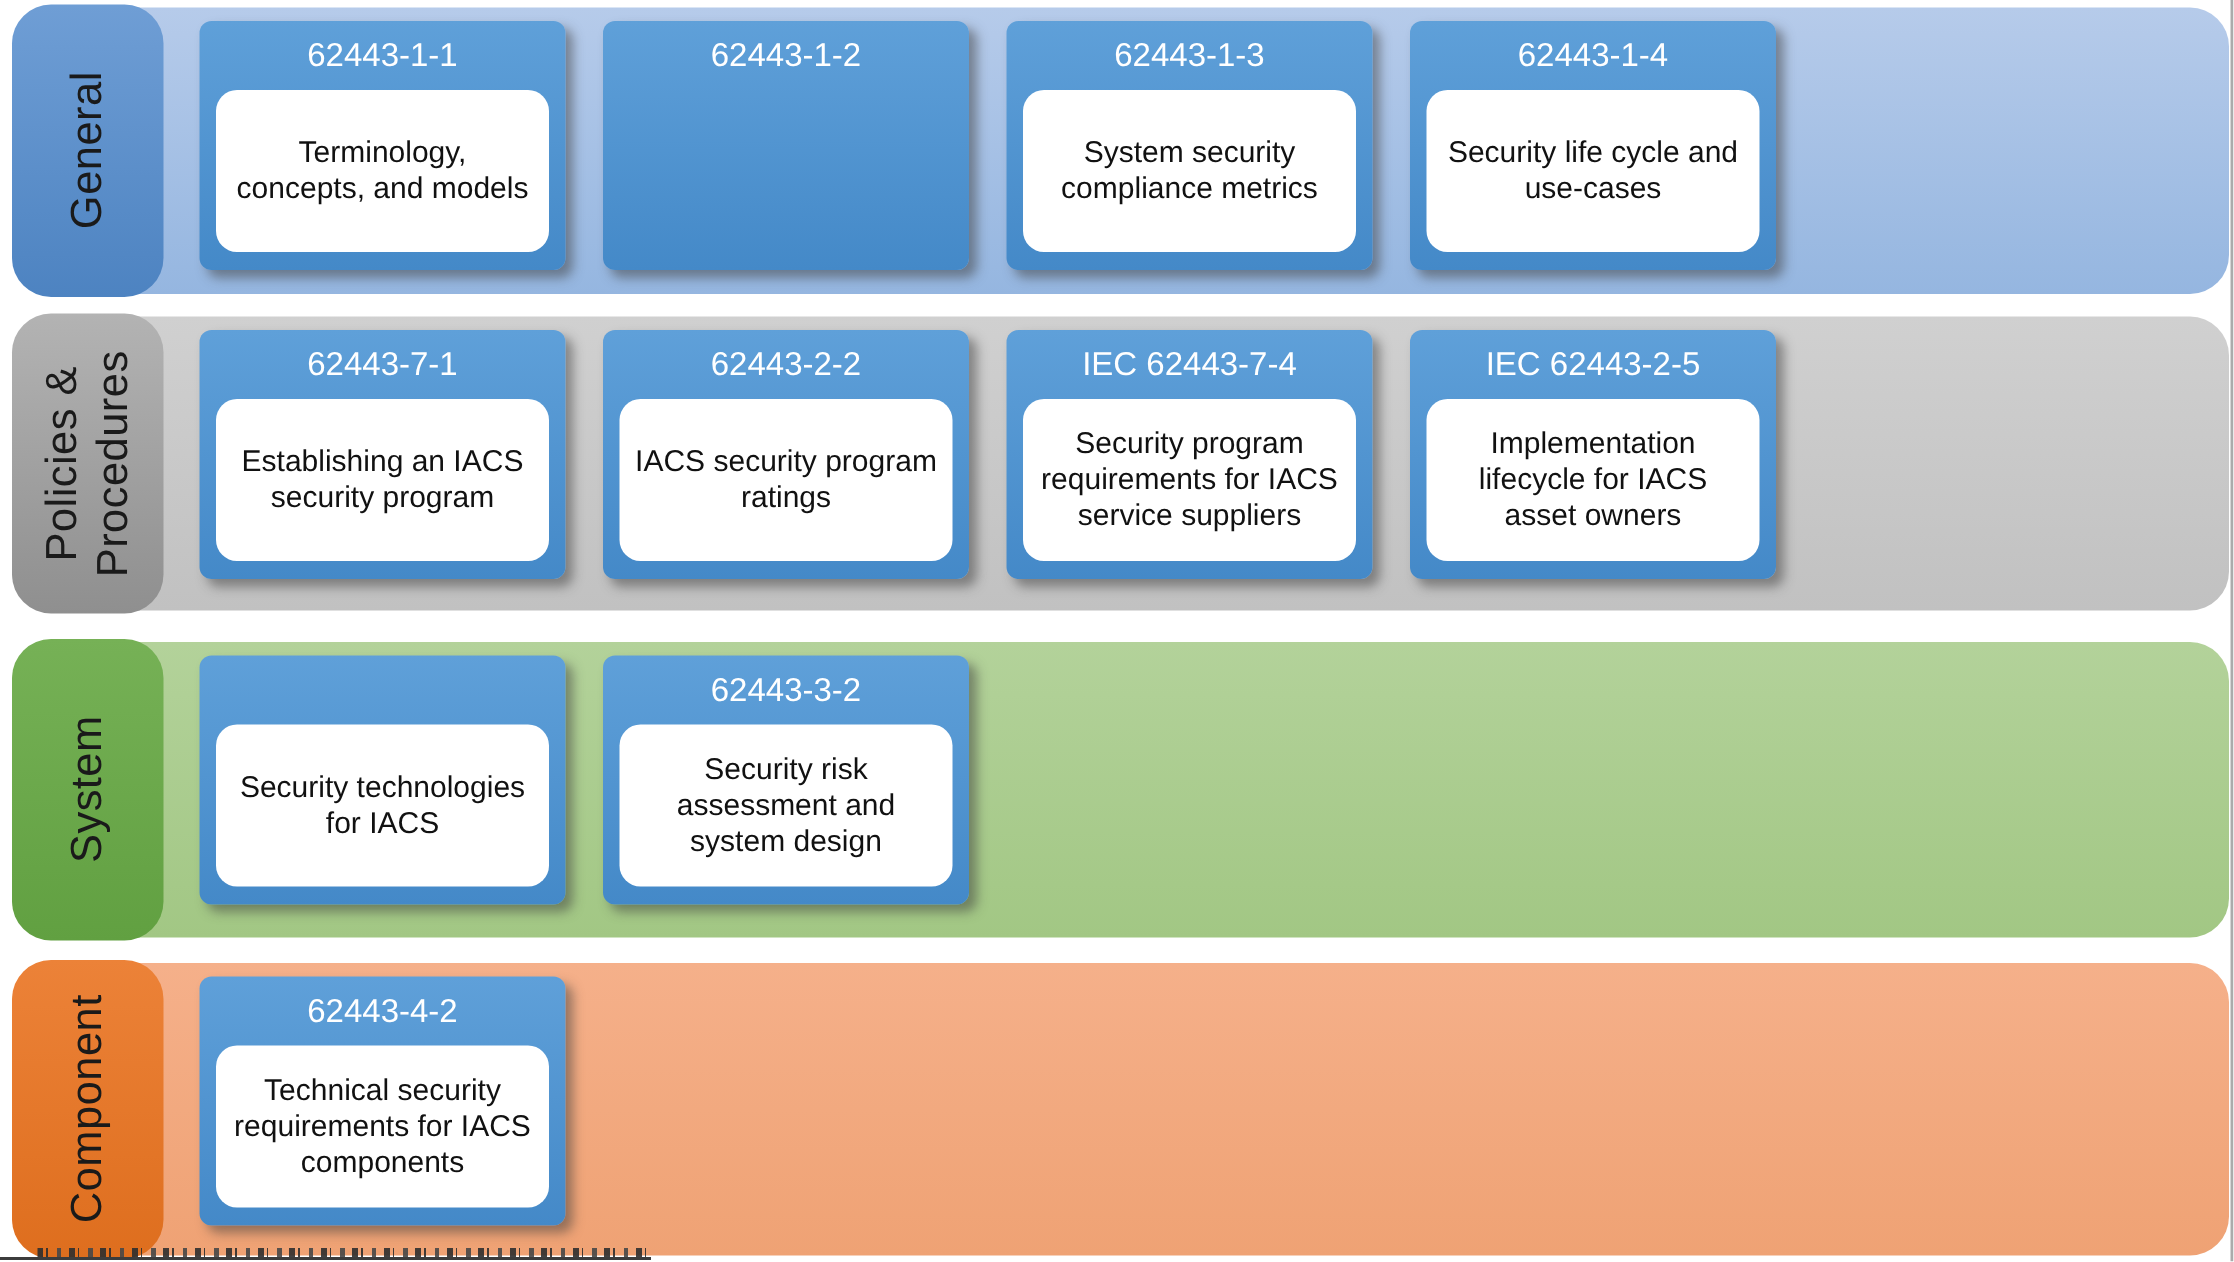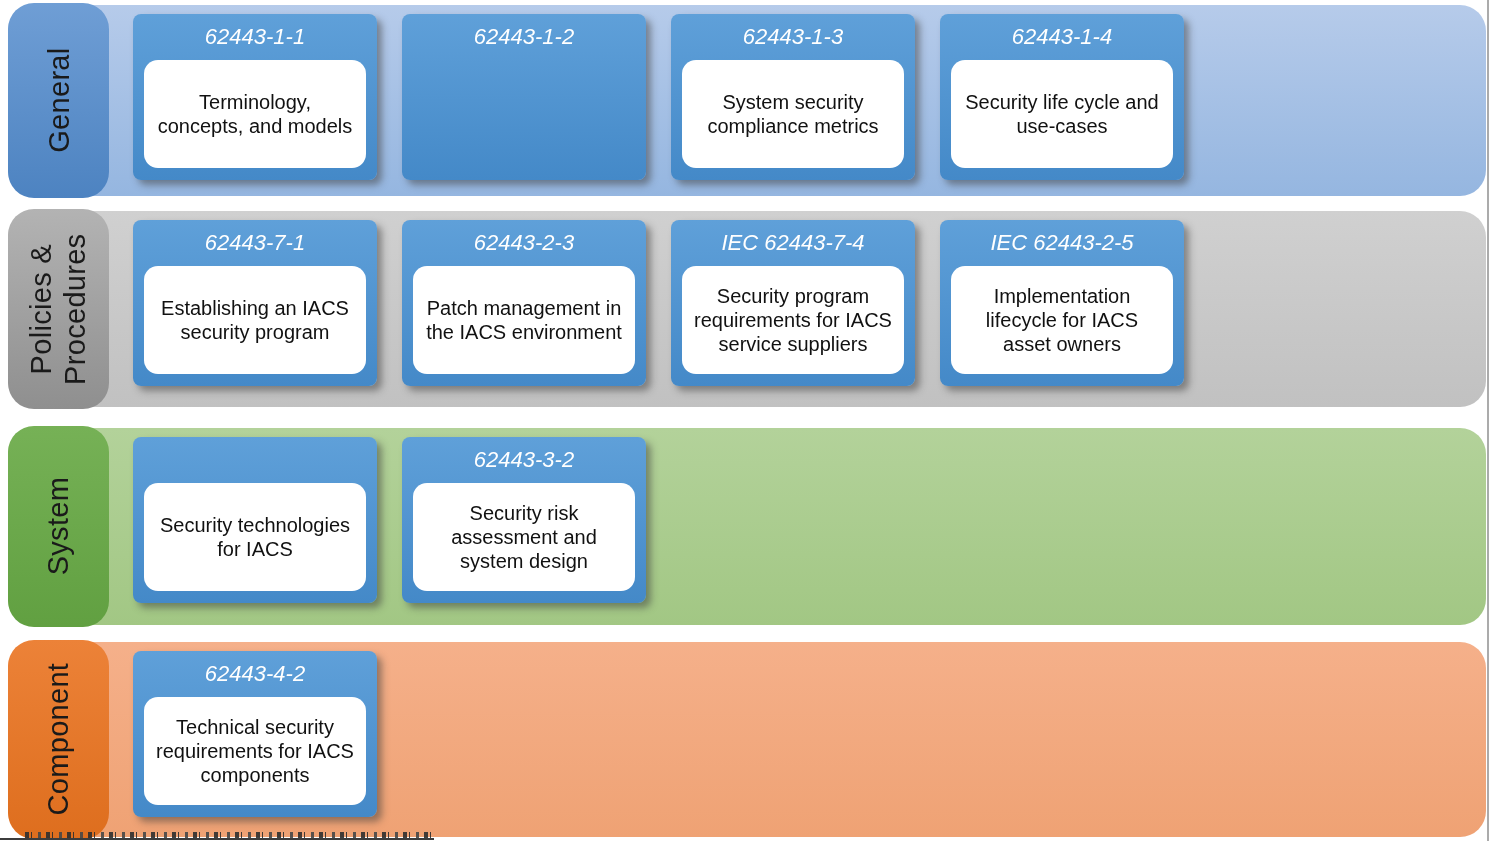--- a/index.html
+++ b/index.html
@@ -55,21 +55,20 @@
     width: 244px; height: 166px;
     border-radius: 8px;
     background: linear-gradient(180deg, var(--card-header-top), var(--card-header-bottom));
     box-shadow: 5px 5px 7px rgba(60,60,60,0.5);
   }
   .card-code {
     height: 46px;
     display: flex; align-items: center; justify-content: center;
     color: var(--card-code-text);
     font-size: 22px;
-    font-style: italic;
   }
   .card-title {
     position: absolute;
     left: 11px; right: 11px; top: 46px; bottom: 12px;
     background: var(--card-body-bg);
     border-radius: 14px;
     display: flex; align-items: center; justify-content: center;
     text-align: center;
     color: var(--card-title-text);
     font-size: 20px;
@@ -131,22 +130,22 @@
     <div class="tab">
       <span class="tab-label">Policies &amp;
 Procedures</span>
     </div>
     <div class="cards">
           <div class="card">
     <div class="card-code">62443-7-1</div>
     <div class="card-title">Establishing an IACS security program</div>
   </div>
           <div class="card">
-    <div class="card-code">62443-2-3</div>
-    <div class="card-title">Patch management in the IACS environment</div>
+    <div class="card-code">62443-2-2</div>
+    <div class="card-title">IACS security program ratings</div>
   </div>
           <div class="card">
     <div class="card-code">IEC 62443-7-4</div>
     <div class="card-title">Security program requirements for IACS service suppliers</div>
   </div>
           <div class="card">
     <div class="card-code">IEC 62443-2-5</div>
     <div class="card-title">Implementation lifecycle for IACS asset owners</div>
   </div>
         </div>

